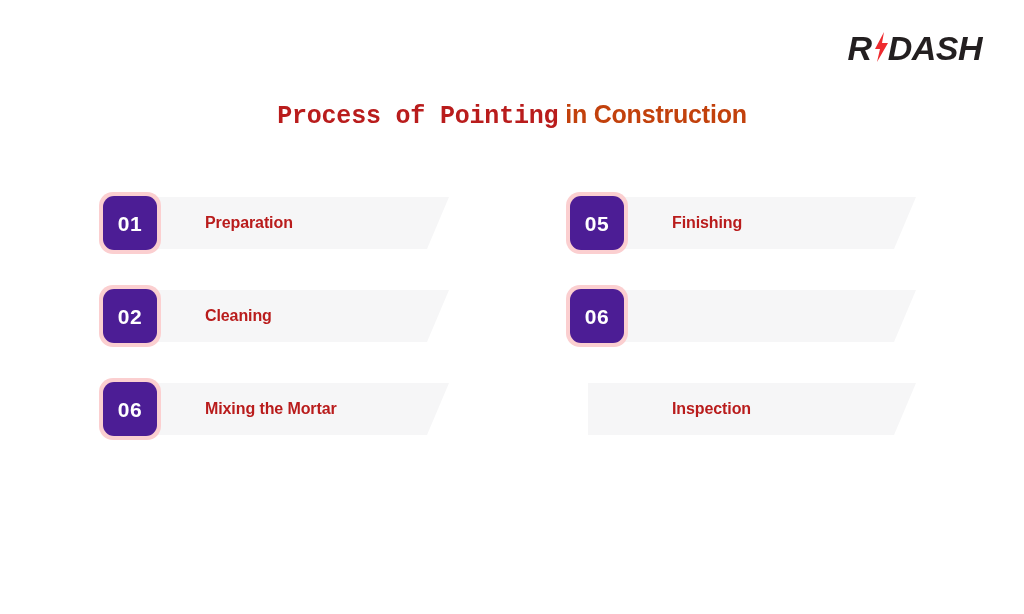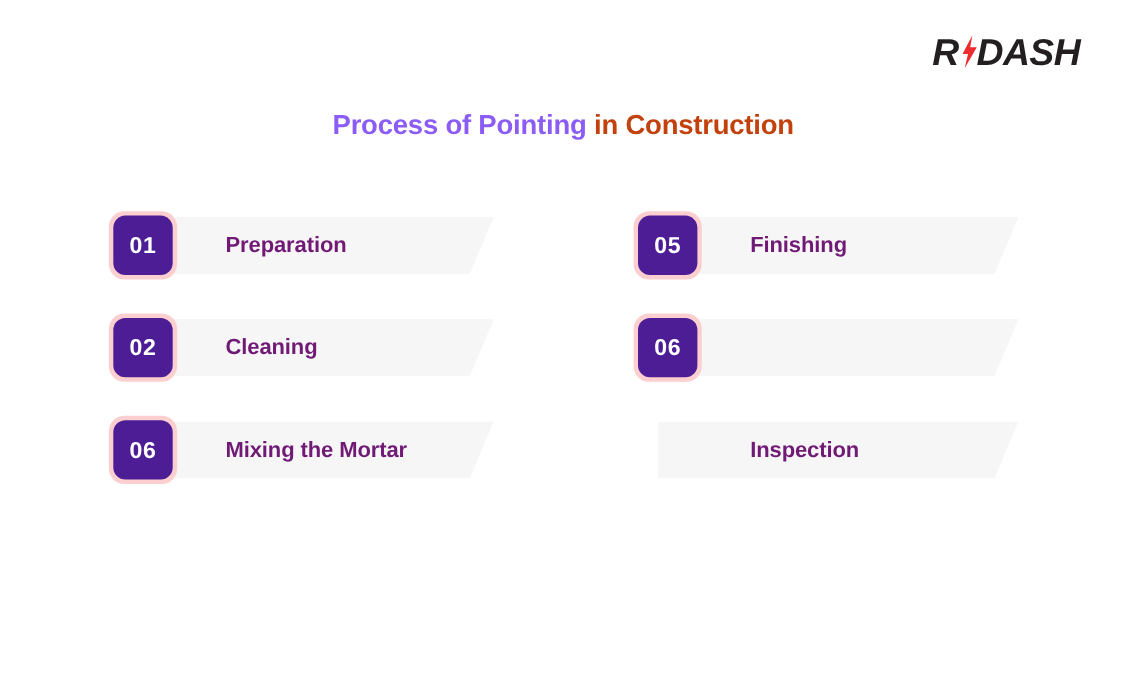--- a/index.html
+++ b/index.html
@@ -53,37 +53,37 @@
     right: 0;
     top: 99px;
     text-align: center;
     font-size: 25px;
     font-weight: 700;
     line-height: 1.2;
     color: #1a1a1a;
     letter-spacing: -0.2px;
     white-space: nowrap;
   }
-  .title-accent { color: #8b5cf6; }
+  .title-accent { color: #b91c1c; font-family: Liberation Mono, monospace; }
   .title-rest   { color: #c2410c; }
 
   
   .steps {
     position: absolute;
     left: 99px;
     top: 192px;
     width: 838px;
   }
   .col {
     position: absolute;
     top: 0;
     width: 350px;
   }
   .col-left  { left: 0; }
-  .col-right { left: 477px; text-decoration: underline; }
+  .col-right { left: 467px; text-decoration: underline; }
 
   .step {
     position: relative;
     height: 62px;
     margin-bottom: 31px;
   }
 
   
   .step-bar {
     position: absolute;
@@ -125,23 +125,23 @@
     line-height: 1;
   }
 
   .step-label {
     position: absolute;
     left: 106px;
     top: 0;
     height: 62px;
     display: flex;
     align-items: center;
-    font-size: 20px;
+    font-size: 16px;
     font-weight: 600;
-    color: #701a75;
+    color: #b91c1c;
     letter-spacing: -0.1px;
     white-space: nowrap;
   }
 </style>
 </head>
 <body>
 
 <div class="logo">
   <span class="logo-text">
     <span>R</span>

